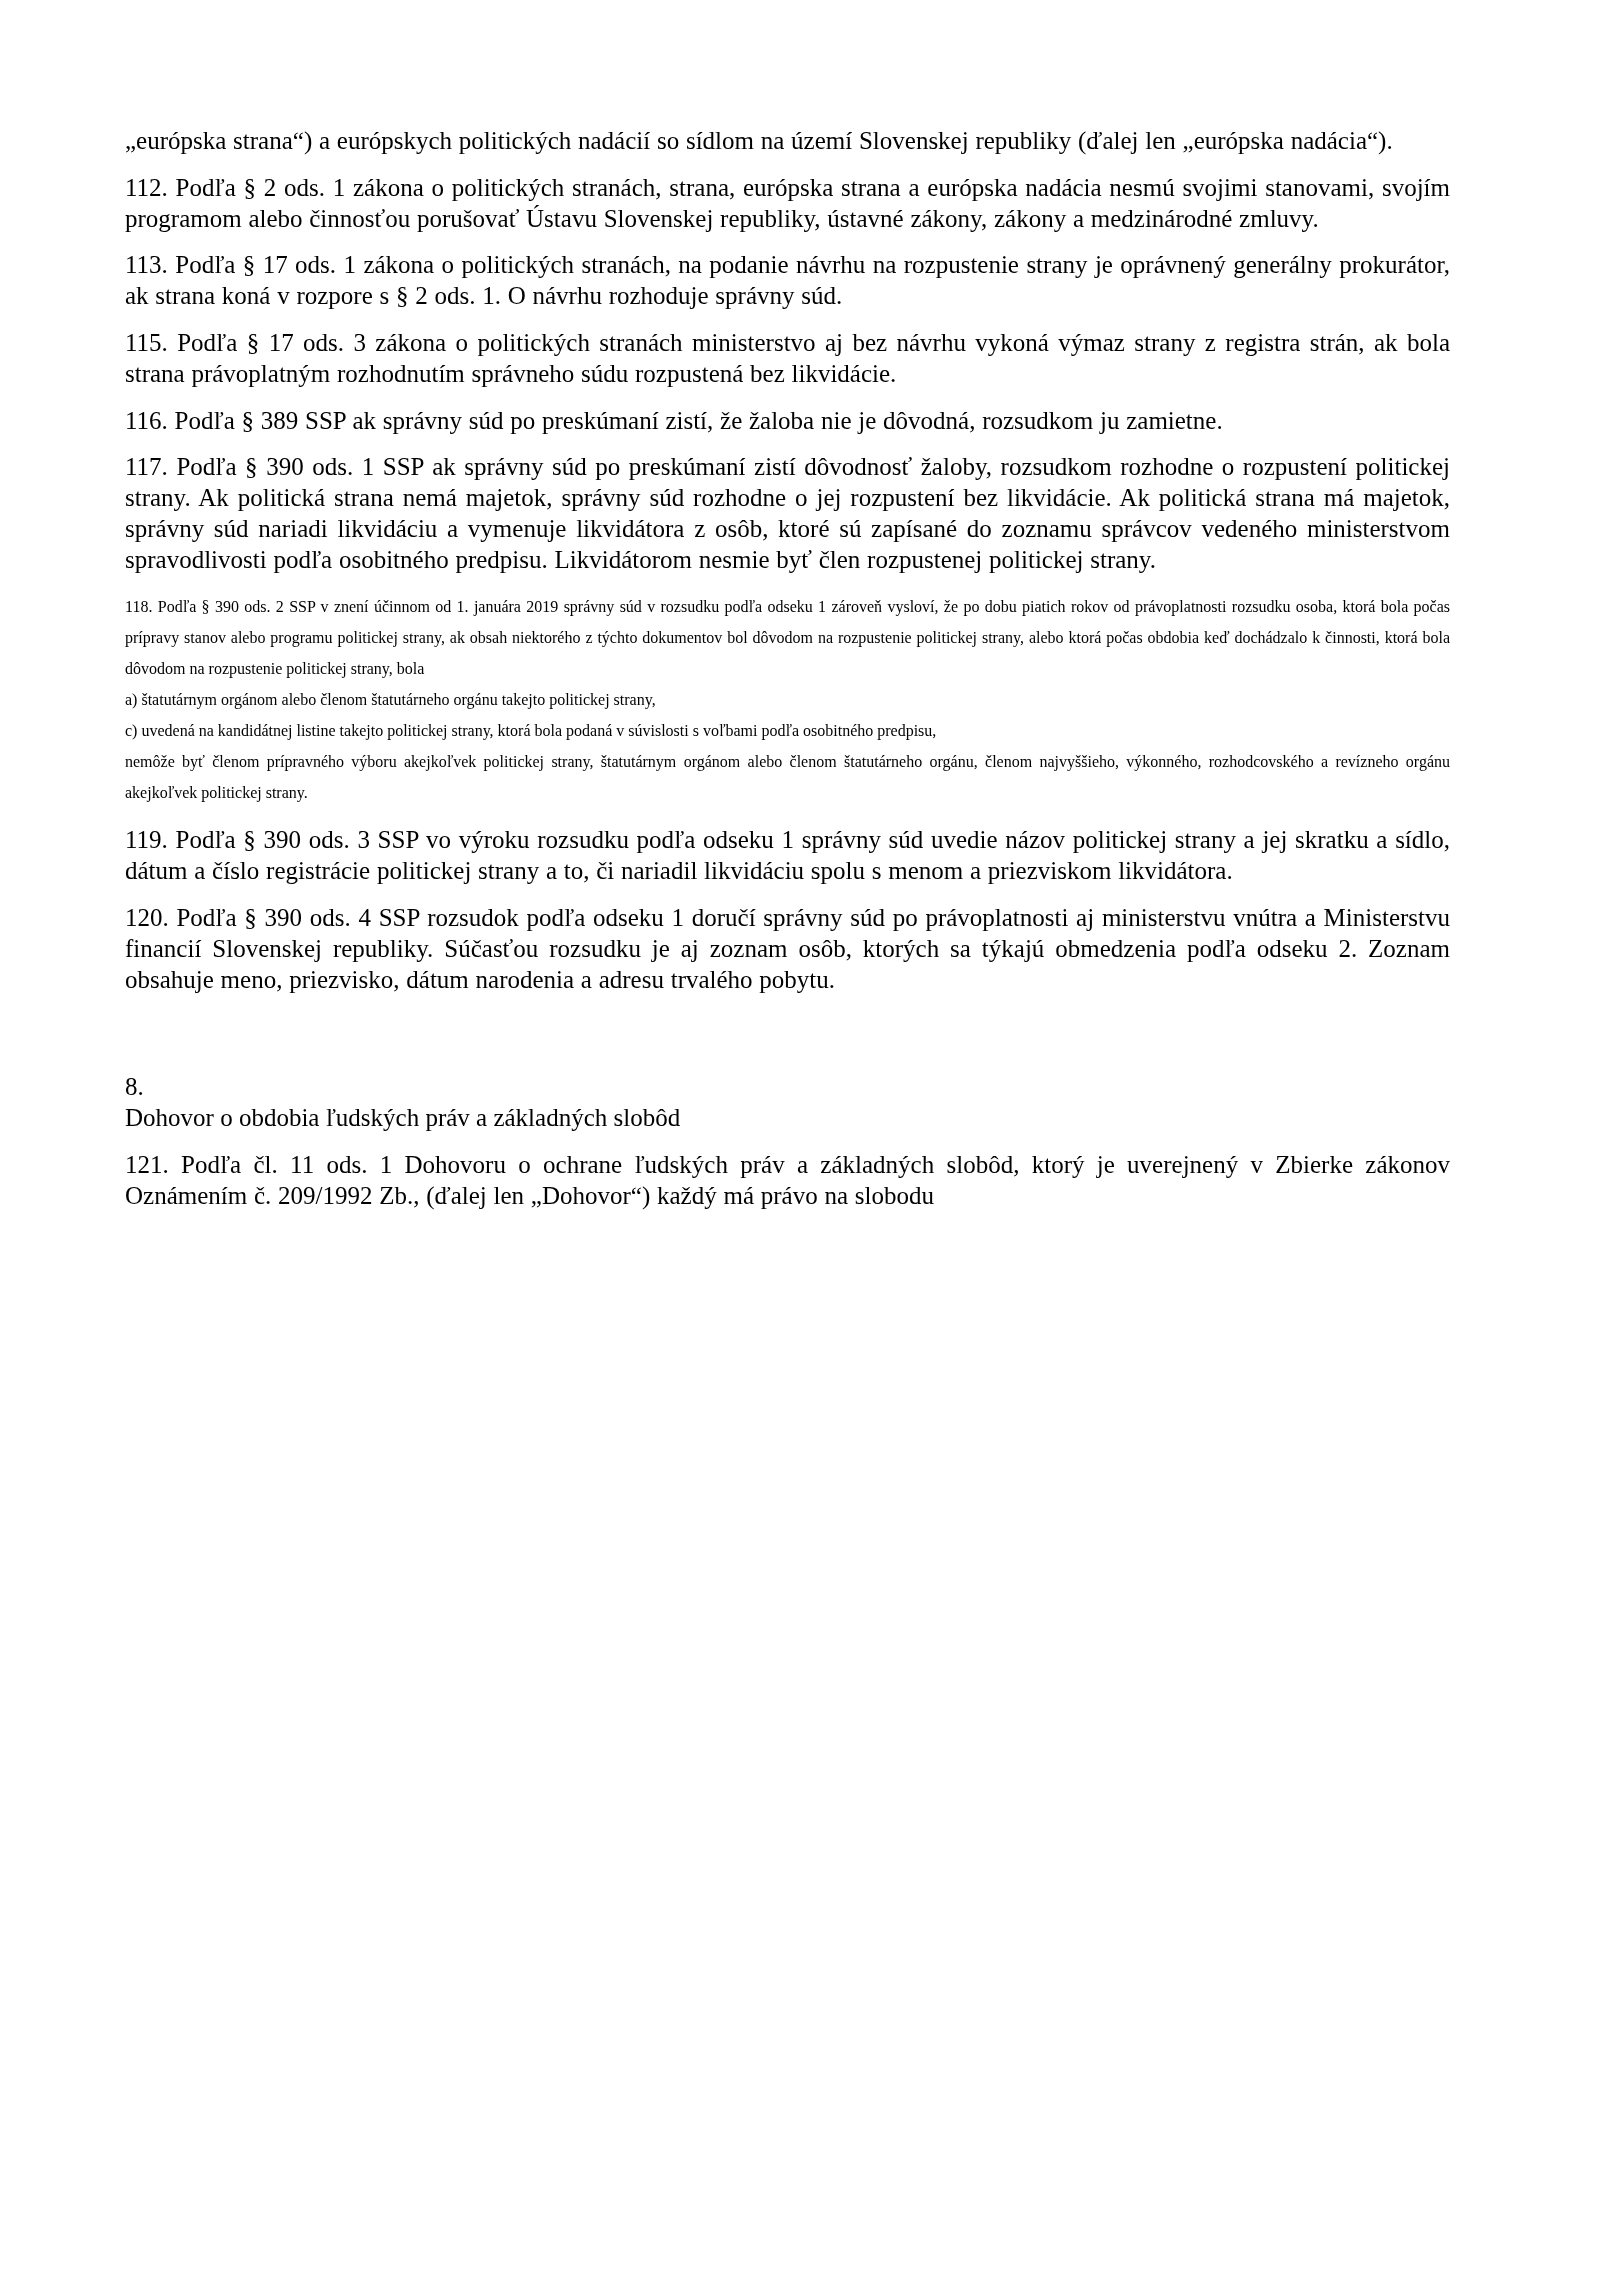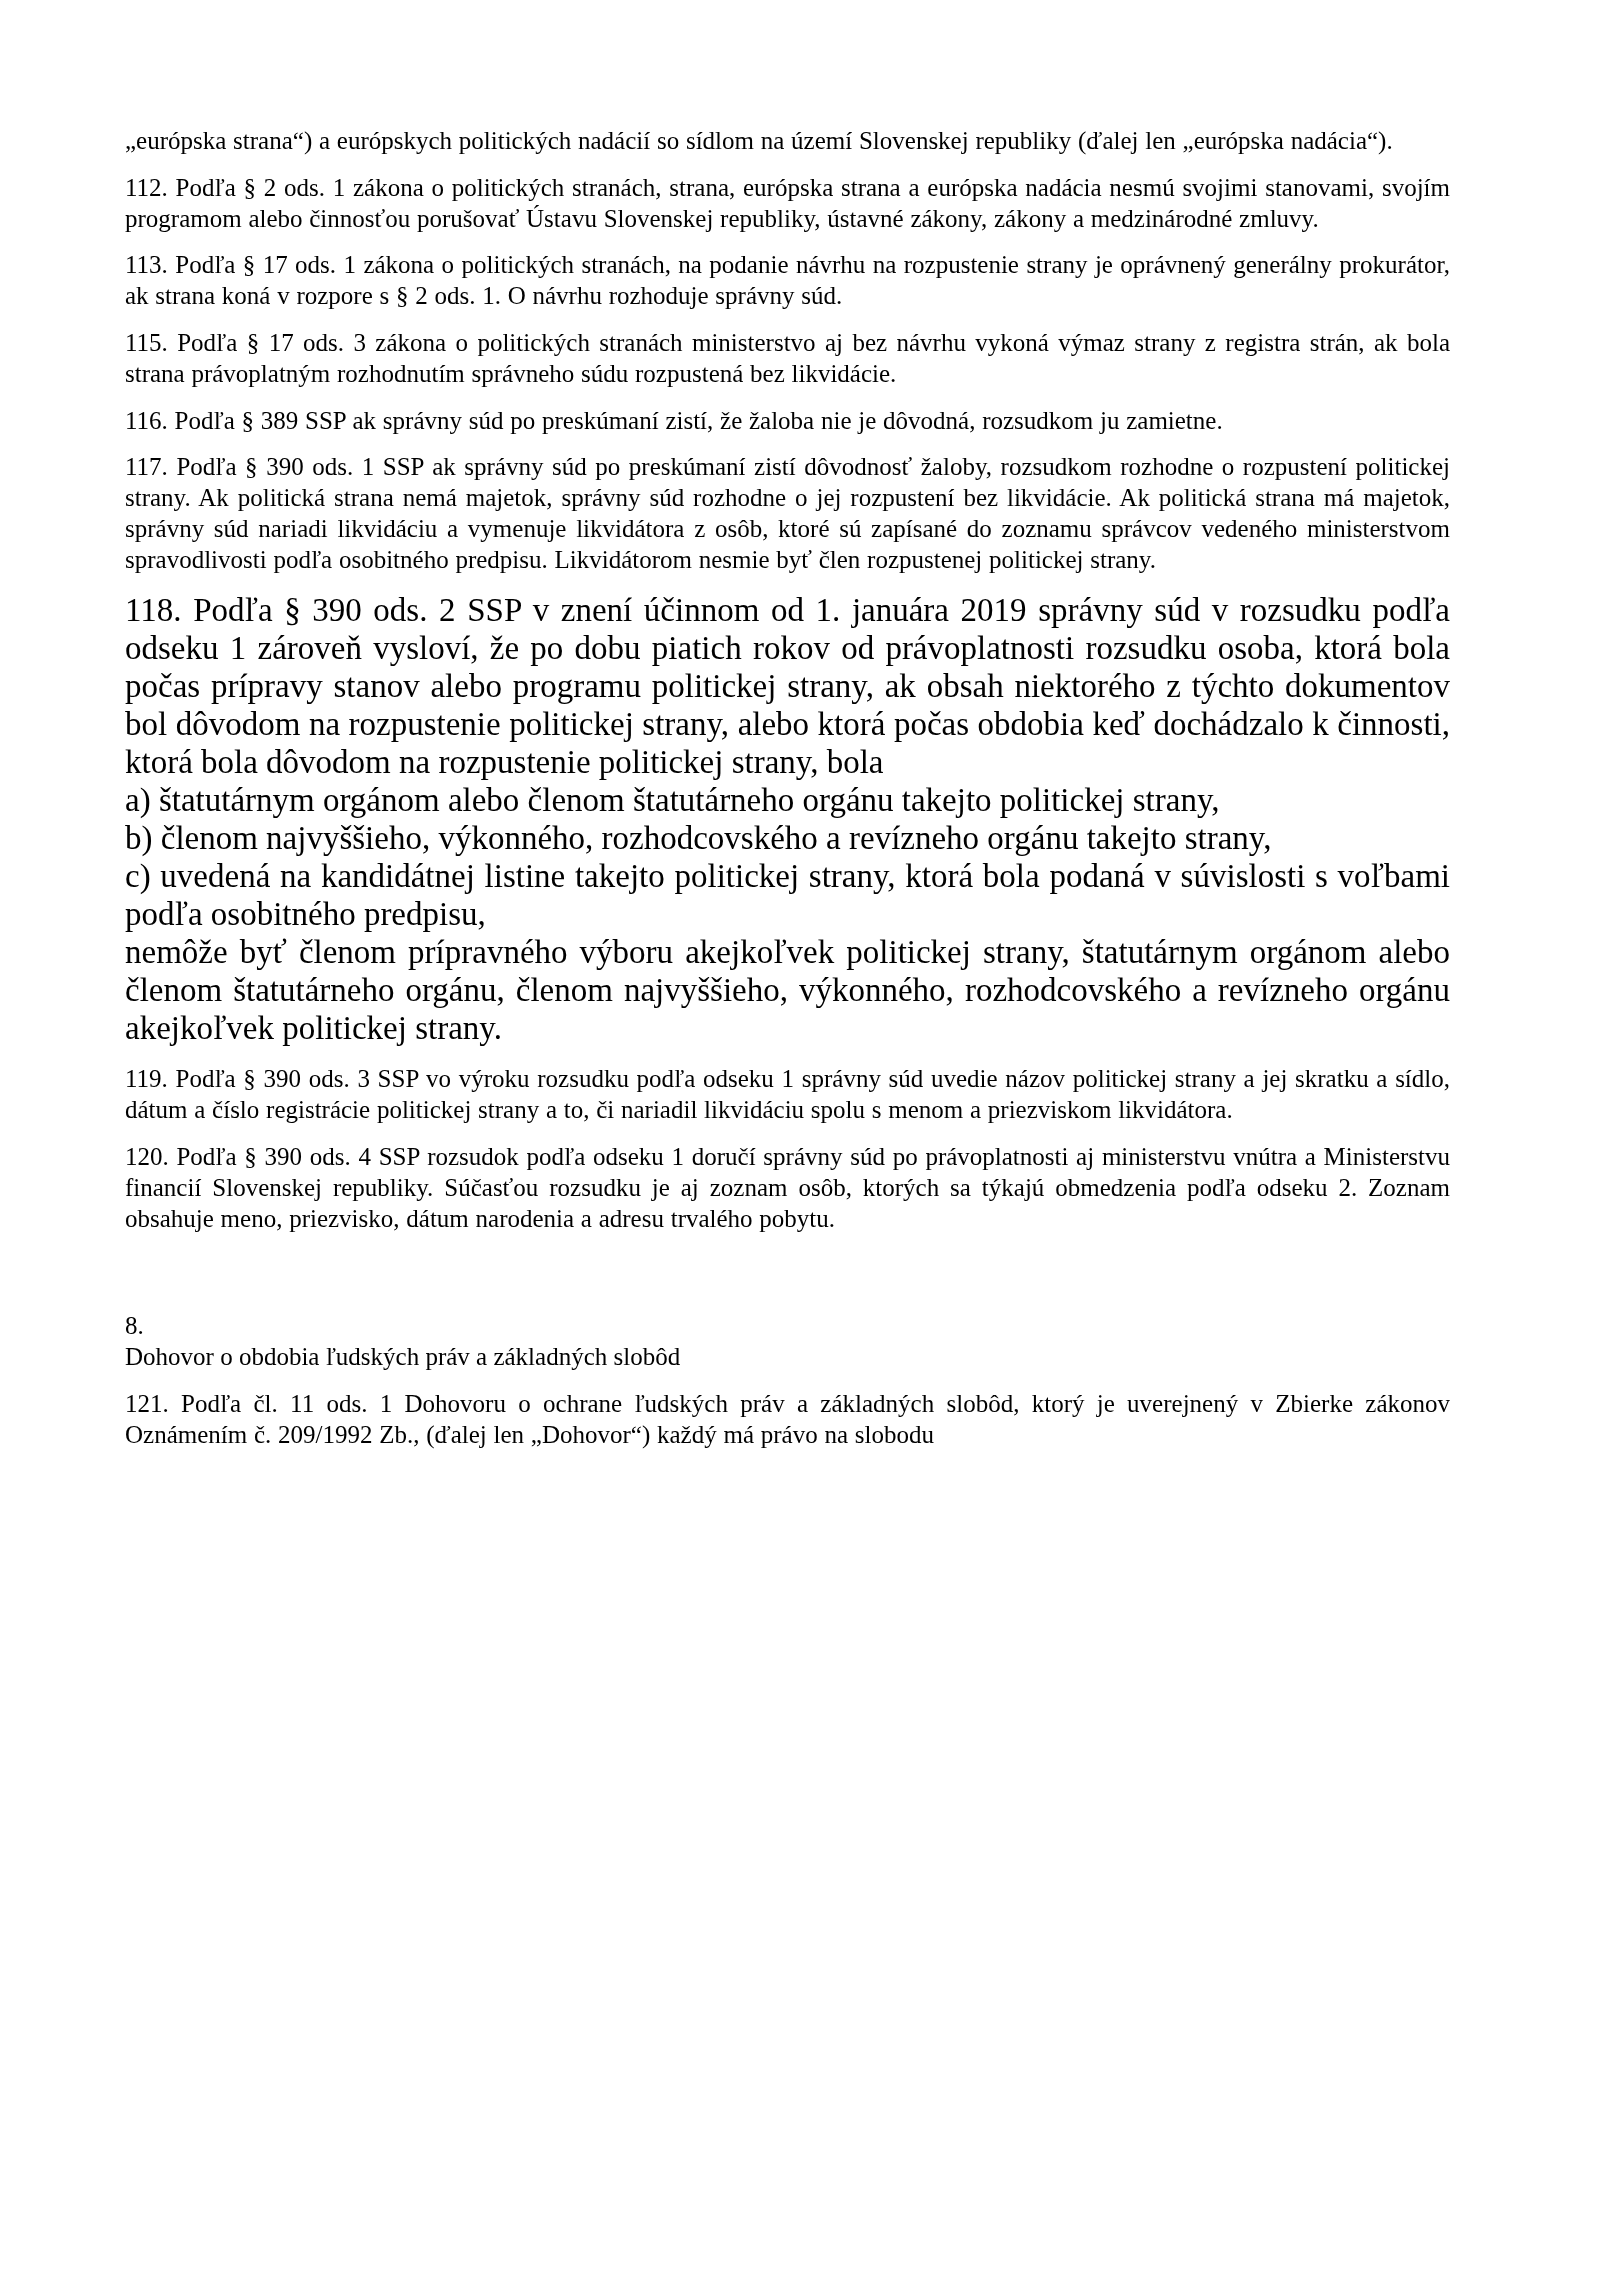--- a/index.html
+++ b/index.html
@@ -35,22 +35,22 @@
     margin: 0 0 15.7px 0;
     hyphens: none;
     word-spacing: 0.02em;
   }
   .para:last-child {
     margin-bottom: 0;
     font-family: Liberation Serif, serif;
   }
   
   .block {
-    font-size: 33px;
-    line-height: 38px;
+    font-size: 16px;
+    line-height: 31px;
     margin: 0 0 15.7px 0;
   }
   .block .just {
     text-align: justify;
     text-justify: inter-word;
   }
   .block .flat {
     text-align: left;
   }
   .spacer-section {
@@ -78,21 +78,20 @@
 
     <p class="para">115. Podľa § 17 ods. 3 zákona o politických stranách ministerstvo aj bez návrhu vykoná výmaz strany z registra strán, ak bola strana právoplatným rozhodnutím správneho súdu rozpustená bez likvidácie.</p>
 
     <p class="para">116. Podľa § 389 SSP ak správny súd po preskúmaní zistí, že žaloba nie je dôvodná, rozsudkom ju zamietne.</p>
 
     <p class="para">117. Podľa § 390 ods. 1 SSP ak správny súd po preskúmaní zistí dôvodnosť žaloby, rozsudkom rozhodne o rozpustení politickej strany. Ak politická strana nemá majetok, správny súd rozhodne o jej rozpustení bez likvidácie. Ak politická strana má majetok, správny súd nariadi likvidáciu a vymenuje likvidátora z osôb, ktoré sú zapísané do zoznamu správcov vedeného ministerstvom spravodlivosti podľa osobitného predpisu. Likvidátorom nesmie byť člen rozpustenej politickej strany.</p>
 
     <div class="block">
       <div class="just">118. Podľa § 390 ods. 2 SSP v znení účinnom od 1. januára 2019 správny súd v rozsudku podľa odseku 1 zároveň vysloví, že po dobu piatich rokov od právoplatnosti rozsudku osoba, ktorá bola počas prípravy stanov alebo programu politickej strany, ak obsah niektorého z týchto dokumentov bol dôvodom na rozpustenie politickej strany, alebo ktorá počas obdobia keď dochádzalo k činnosti, ktorá bola dôvodom na rozpustenie politickej strany, bola</div>
       <div class="flat">a) štatutárnym orgánom alebo členom štatutárneho orgánu takejto politickej strany,</div>
-      <div class="flat">b) členom najvyššieho, výkonného, rozhodcovského a revízneho orgánu takejto strany,</div>
       <div class="just">c) uvedená na kandidátnej listine takejto politickej strany, ktorá bola podaná v súvislosti s voľbami podľa osobitného predpisu,</div>
       <div class="just">nemôže byť členom prípravného výboru akejkoľvek politickej strany, štatutárnym orgánom alebo členom štatutárneho orgánu, členom najvyššieho, výkonného, rozhodcovského a revízneho orgánu akejkoľvek politickej strany.</div>
     </div>
 
     <p class="para">119. Podľa § 390 ods. 3 SSP vo výroku rozsudku podľa odseku 1 správny súd uvedie názov politickej strany a jej skratku a sídlo, dátum a číslo registrácie politickej strany a to, či nariadil likvidáciu spolu s menom a priezviskom likvidátora.</p>
 
     <p class="para">120. Podľa § 390 ods. 4 SSP rozsudok podľa odseku 1 doručí správny súd po právoplatnosti aj ministerstvu vnútra a Ministerstvu financií Slovenskej republiky. Súčasťou rozsudku je aj zoznam osôb, ktorých sa týkajú obmedzenia podľa odseku 2. Zoznam obsahuje meno, priezvisko, dátum narodenia a adresu trvalého pobytu.</p>
 
     <div class="spacer-section"></div>
 

